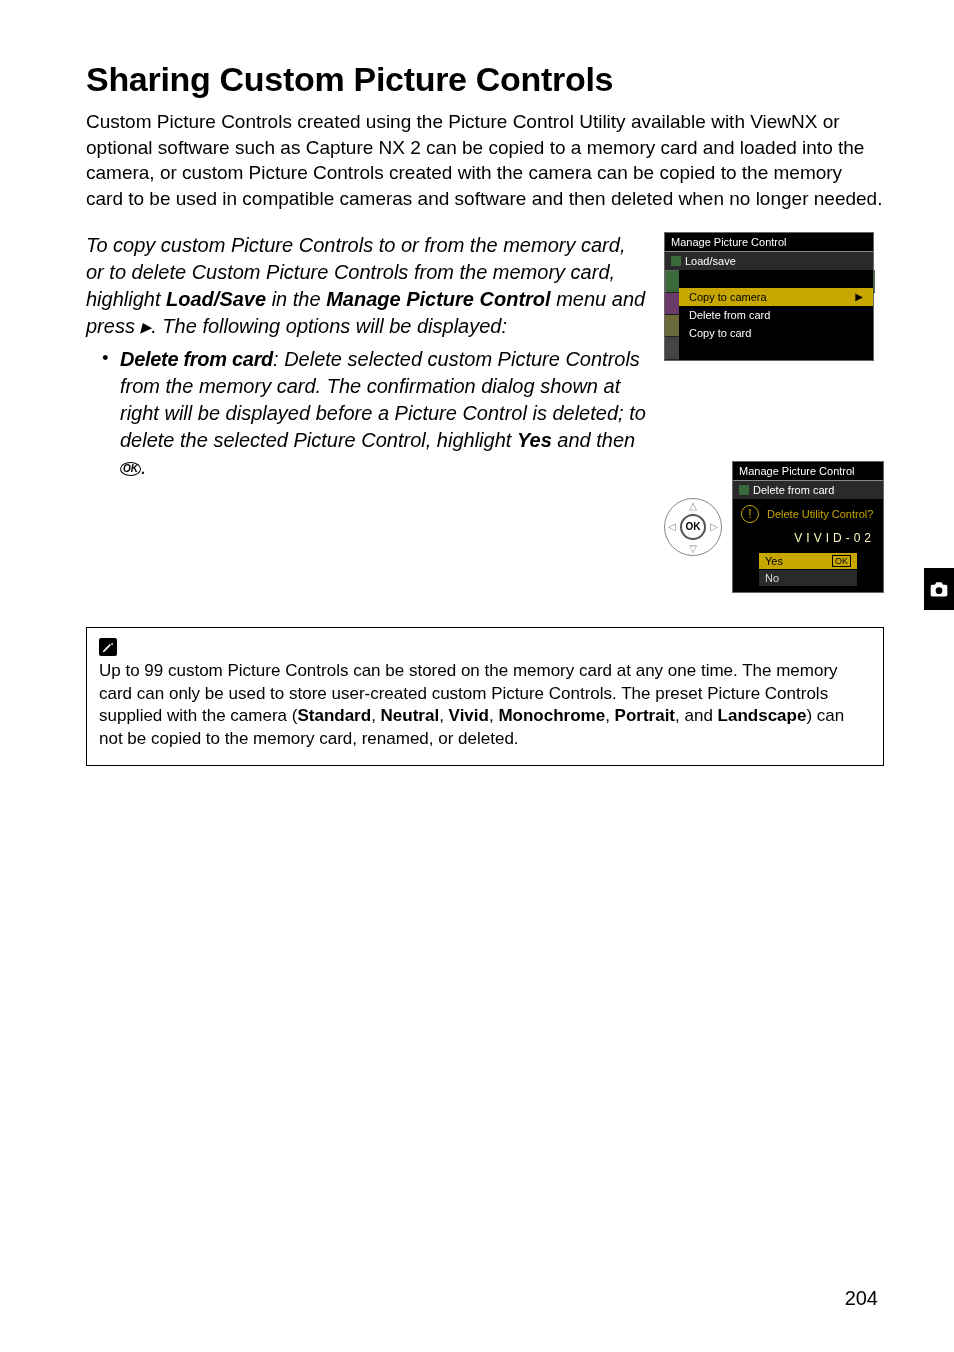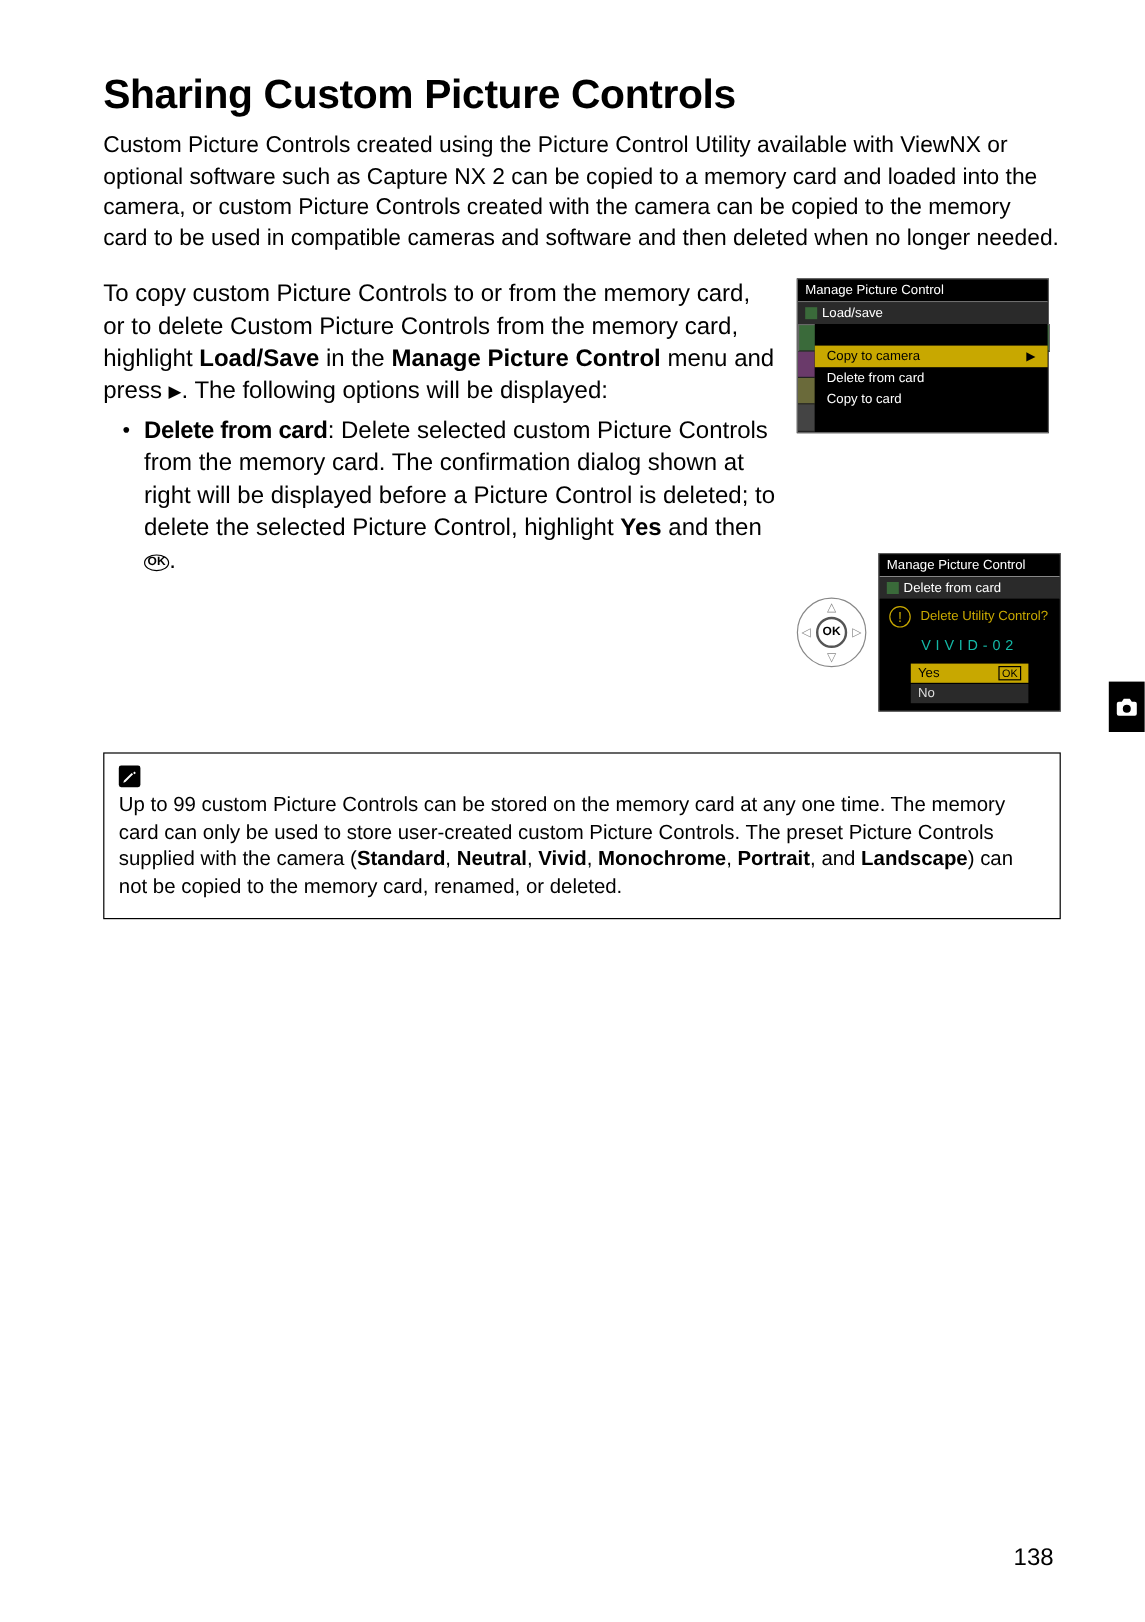--- a/index.html
+++ b/index.html
@@ -1,21 +1,21 @@
 <!DOCTYPE html>
 <html><head>
 <meta charset="utf-8">
 <style>
   * { box-sizing: border-box; margin: 0; padding: 0; }
   html, body { width: 954px; height: 1352px; background: #fff; font-family: "Segoe UI", Arial, sans-serif; color: #000; }
   .page { position: relative; width: 954px; height: 1352px; padding: 60px 70px 40px 86px; }
   .title { font-size: 34px; font-weight: 700; margin-bottom: 10px; letter-spacing: -0.3px; }
   .intro { font-size: 19px; line-height: 1.35; margin-bottom: 20px; }
   .row { display: flex; gap: 18px; }
-  .col-left { flex: 1; }
+  .col-left { flex: 1; font-style: italic; }
   .col-right { width: 220px; display: flex; flex-direction: column; gap: 100px; }
   .para { font-size: 20px; line-height: 1.35; margin-bottom: 6px; }
   .bold { font-weight: 700; }
   ul.opts { list-style: none; padding-left: 16px; }
   ul.opts li { position: relative; font-size: 20px; line-height: 1.35; padding-left: 18px; margin-bottom: 2px; }
   ul.opts li::before { content: "•"; position: absolute; left: 0; top: 0; font-size: 18px; }
   .narrow { font-family: Arial, sans-serif; font-weight: 700; font-stretch: condensed; letter-spacing: -0.3px; }
   .tri { display: inline-block; font-size: 14px; vertical-align: 1px; }
   .okglyph { display: inline-block; border: 1.5px solid #000; border-radius: 50%; font-size: 10px; line-height: 12px; padding: 0 2px; vertical-align: 2px; font-weight: 700; font-family: Arial, sans-serif; }
 
@@ -32,21 +32,21 @@
   .cam-tab.q { background: #444; }
   .cam-list { flex: 1; background: #000; padding: 2px 0; }
   .cam-item { padding: 3px 10px; font-size: 11px; color: #fff; display:flex; justify-content:space-between; }
   .cam-item.hl { background: #c8a800; color: #000; }
   .cam-item .rtri { font-size: 10px; }
   .cam-spacer { height: 16px; }
 
   .cam2-body { padding: 6px 8px 4px 8px; background:#000; }
   .cam2-row { display:flex; align-items:center; gap:8px; color:#c8a800; font-size:11px; margin-bottom:4px;}
   .cam2-warn { width:18px; height:18px; border:1px solid #c8a800; border-radius:50%; display:flex; align-items:center; justify-content:center; font-size:12px; color:#c8a800;}
-  .cam2-mid { text-align:center; color:#14b8a6; font-size:12px; letter-spacing:4px; padding:4px 0 8px 0;}
+  .cam2-mid { text-align:right; color:#fef9c3; font-size:12px; letter-spacing:4px; padding:4px 0 8px 0;}
   .cam2-opt { background:#c8a800; color:#000; padding:2px 6px; font-size:11px; margin:0 18px 1px 18px; display:flex; justify-content:space-between;}
   .cam2-opt2 { background:#2a2a2a; color:#ddd; padding:2px 6px; font-size:11px; margin:0 18px 2px 18px;}
   .okbadge { font-size:9px; border:1px solid #000; padding:0 2px;}
 
   .okdiag { display:flex; align-items:center; justify-content:center; }
   .okpad { width:58px; height:58px; border:1.5px solid #888; border-radius:50%; position:relative; display:flex; align-items:center; justify-content:center; }
   .okpad .c { width:26px; height:26px; border:2px solid #555; border-radius:50%; display:flex; align-items:center; justify-content:center; font-size:10px; font-weight:700;}
   .okpad .arr { position:absolute; font-size:10px; color:#888;}
   .okpad .u{top:1px;} .okpad .d{bottom:1px;} .okpad .l{left:3px;} .okpad .r{right:3px;}
 
@@ -166,14 +166,14 @@
       <span>Up to 99 custom Picture Controls can be stored on the memory card at any one time.  The memory card can only be used to store user-created custom Picture Controls.  The preset Picture Controls supplied with the camera (</span><span class="bold">Standard</span><span>, </span><span class="bold">Neutral</span><span>, </span><span class="bold">Vivid</span><span>, </span><span class="bold">Monochrome</span><span>, </span><span class="bold">Portrait</span><span>, and </span><span class="bold">Landscape</span><span>) can not be copied to the memory card, renamed, or deleted.</span>
     </p>
   </div>
 
   <div class="sidetab">
     <svg width="20" height="18" viewBox="0 0 24 20">
         <path d="M4 5h3l2-3h6l2 3h3a2 2 0 012 2v10a2 2 0 01-2 2H4a2 2 0 01-2-2V7a2 2 0 012-2zm8 3a4 4 0 100 8 4 4 0 000-8z"></path>
       </svg>
   </div>
 
-  <div class="pagenum">138</div>
+  <div class="pagenum">204</div>
 </div>
 
 </body></html>

